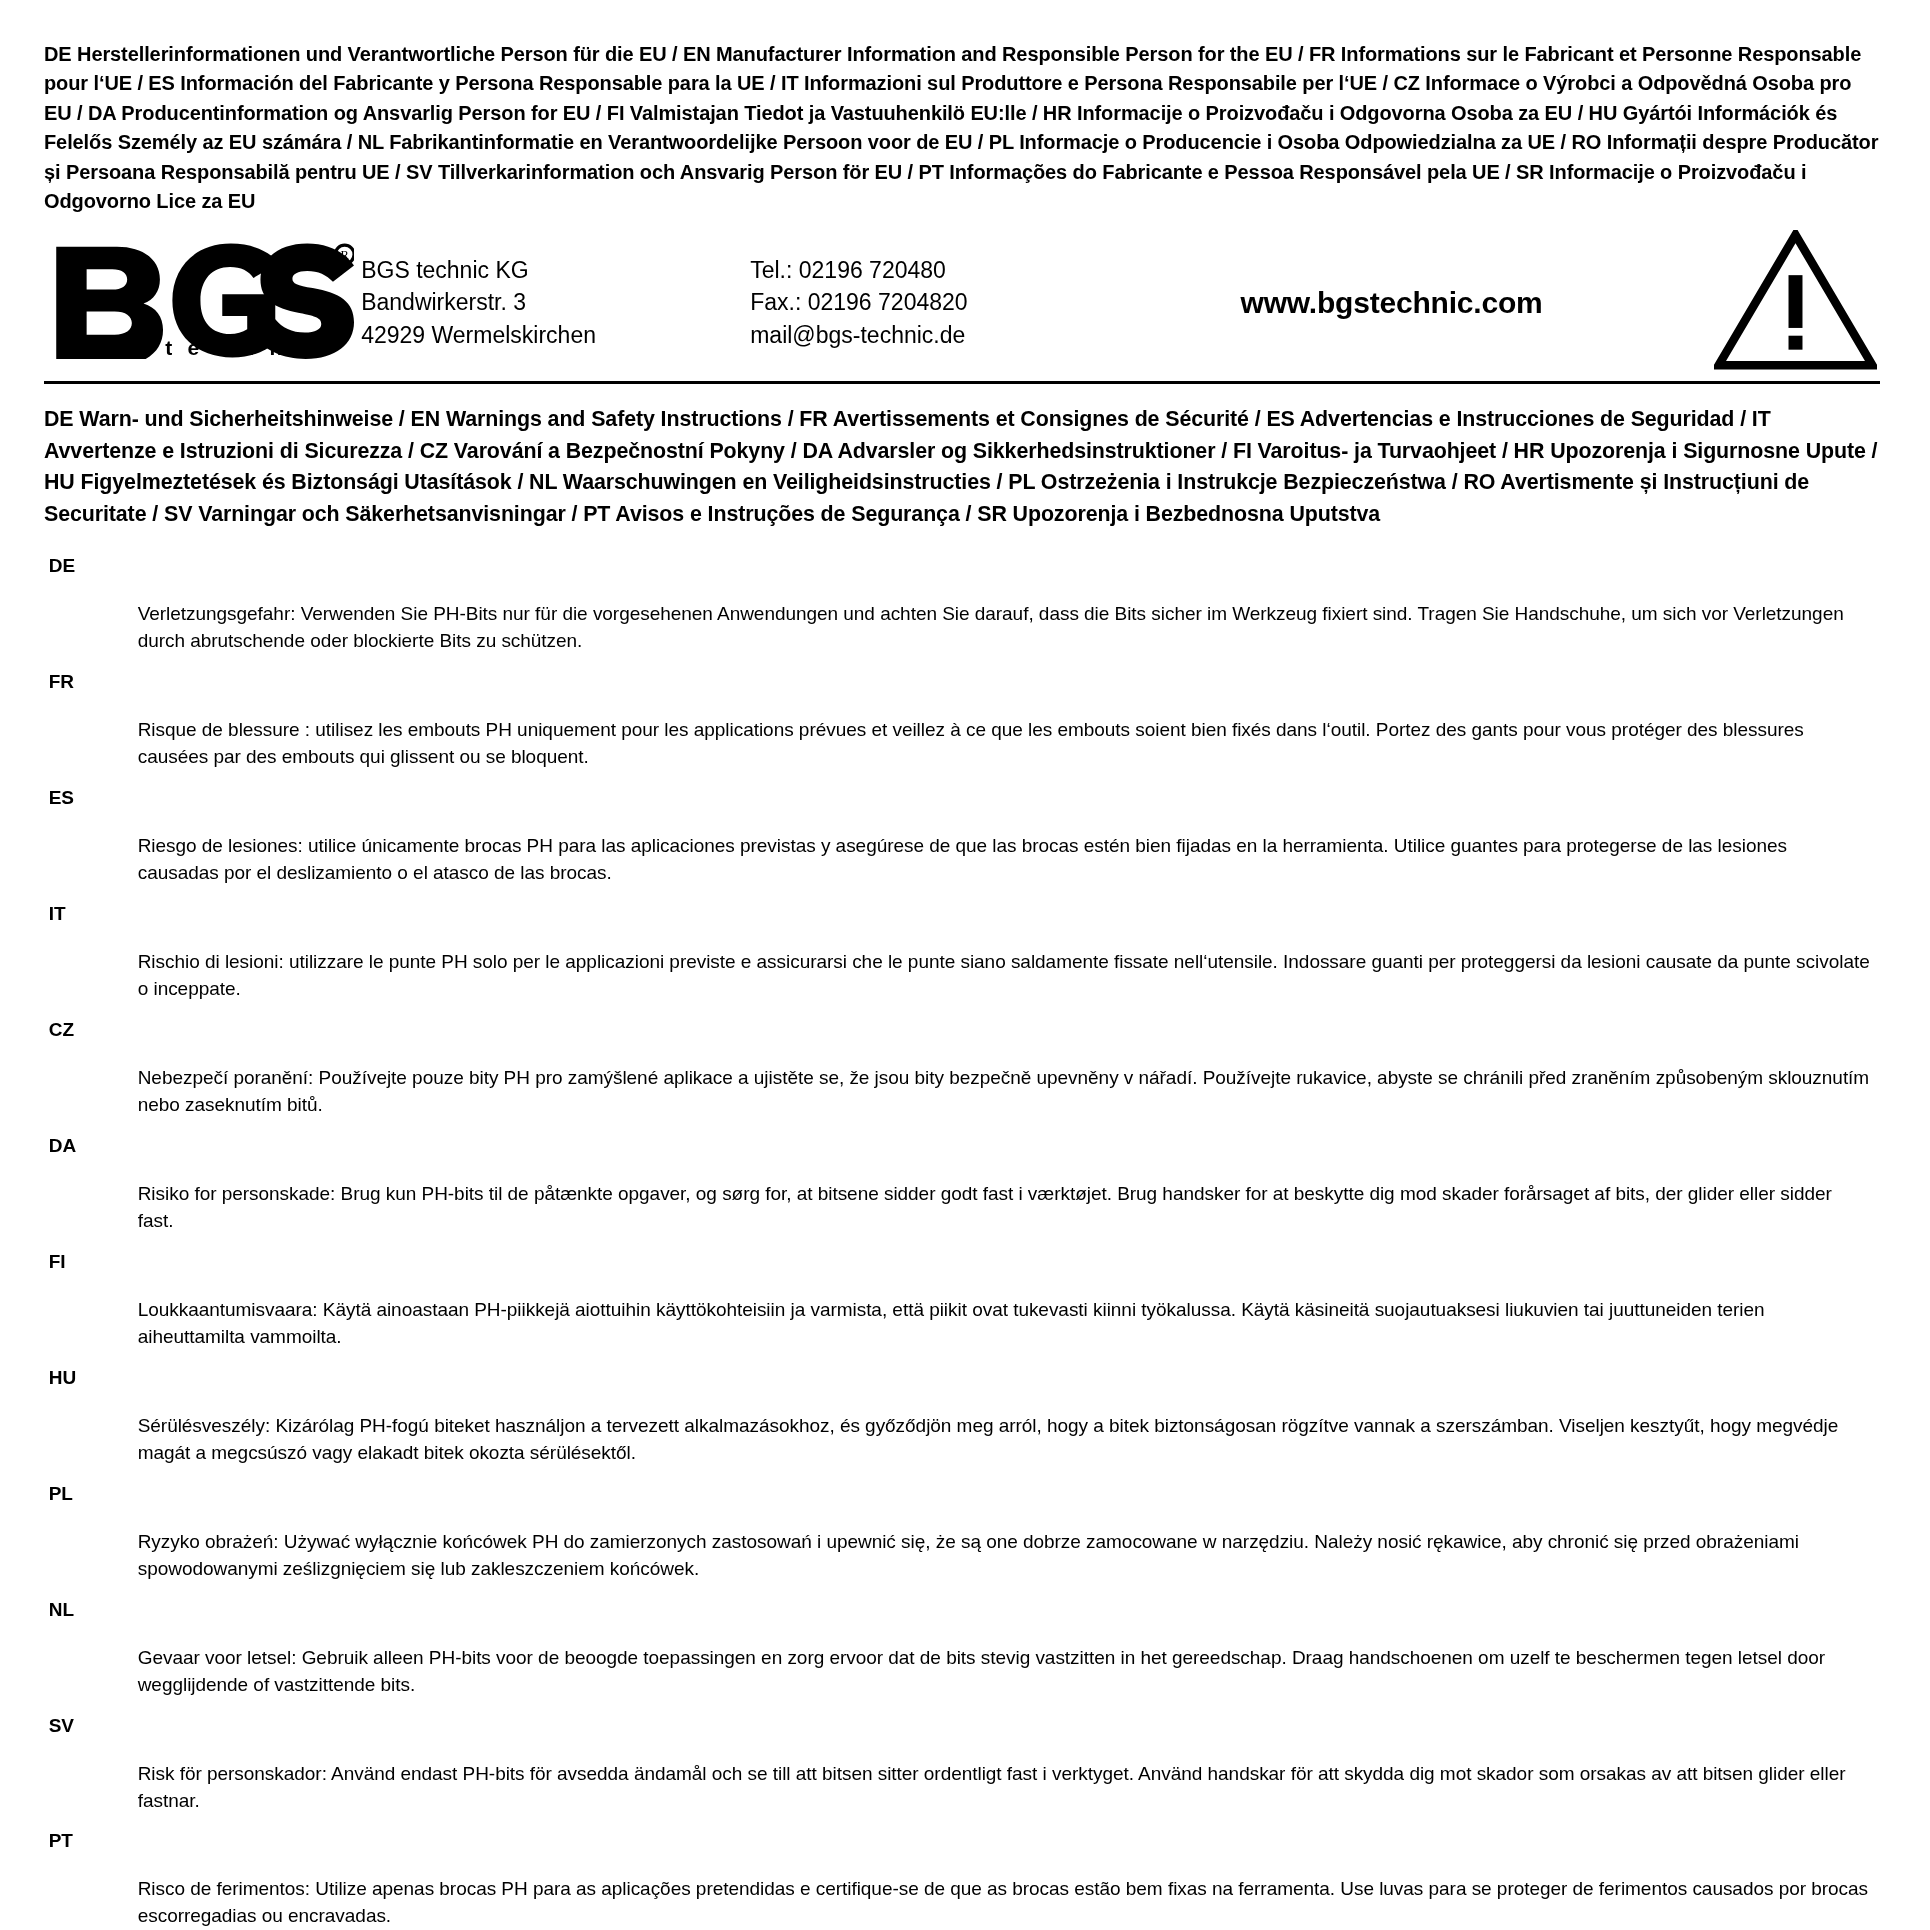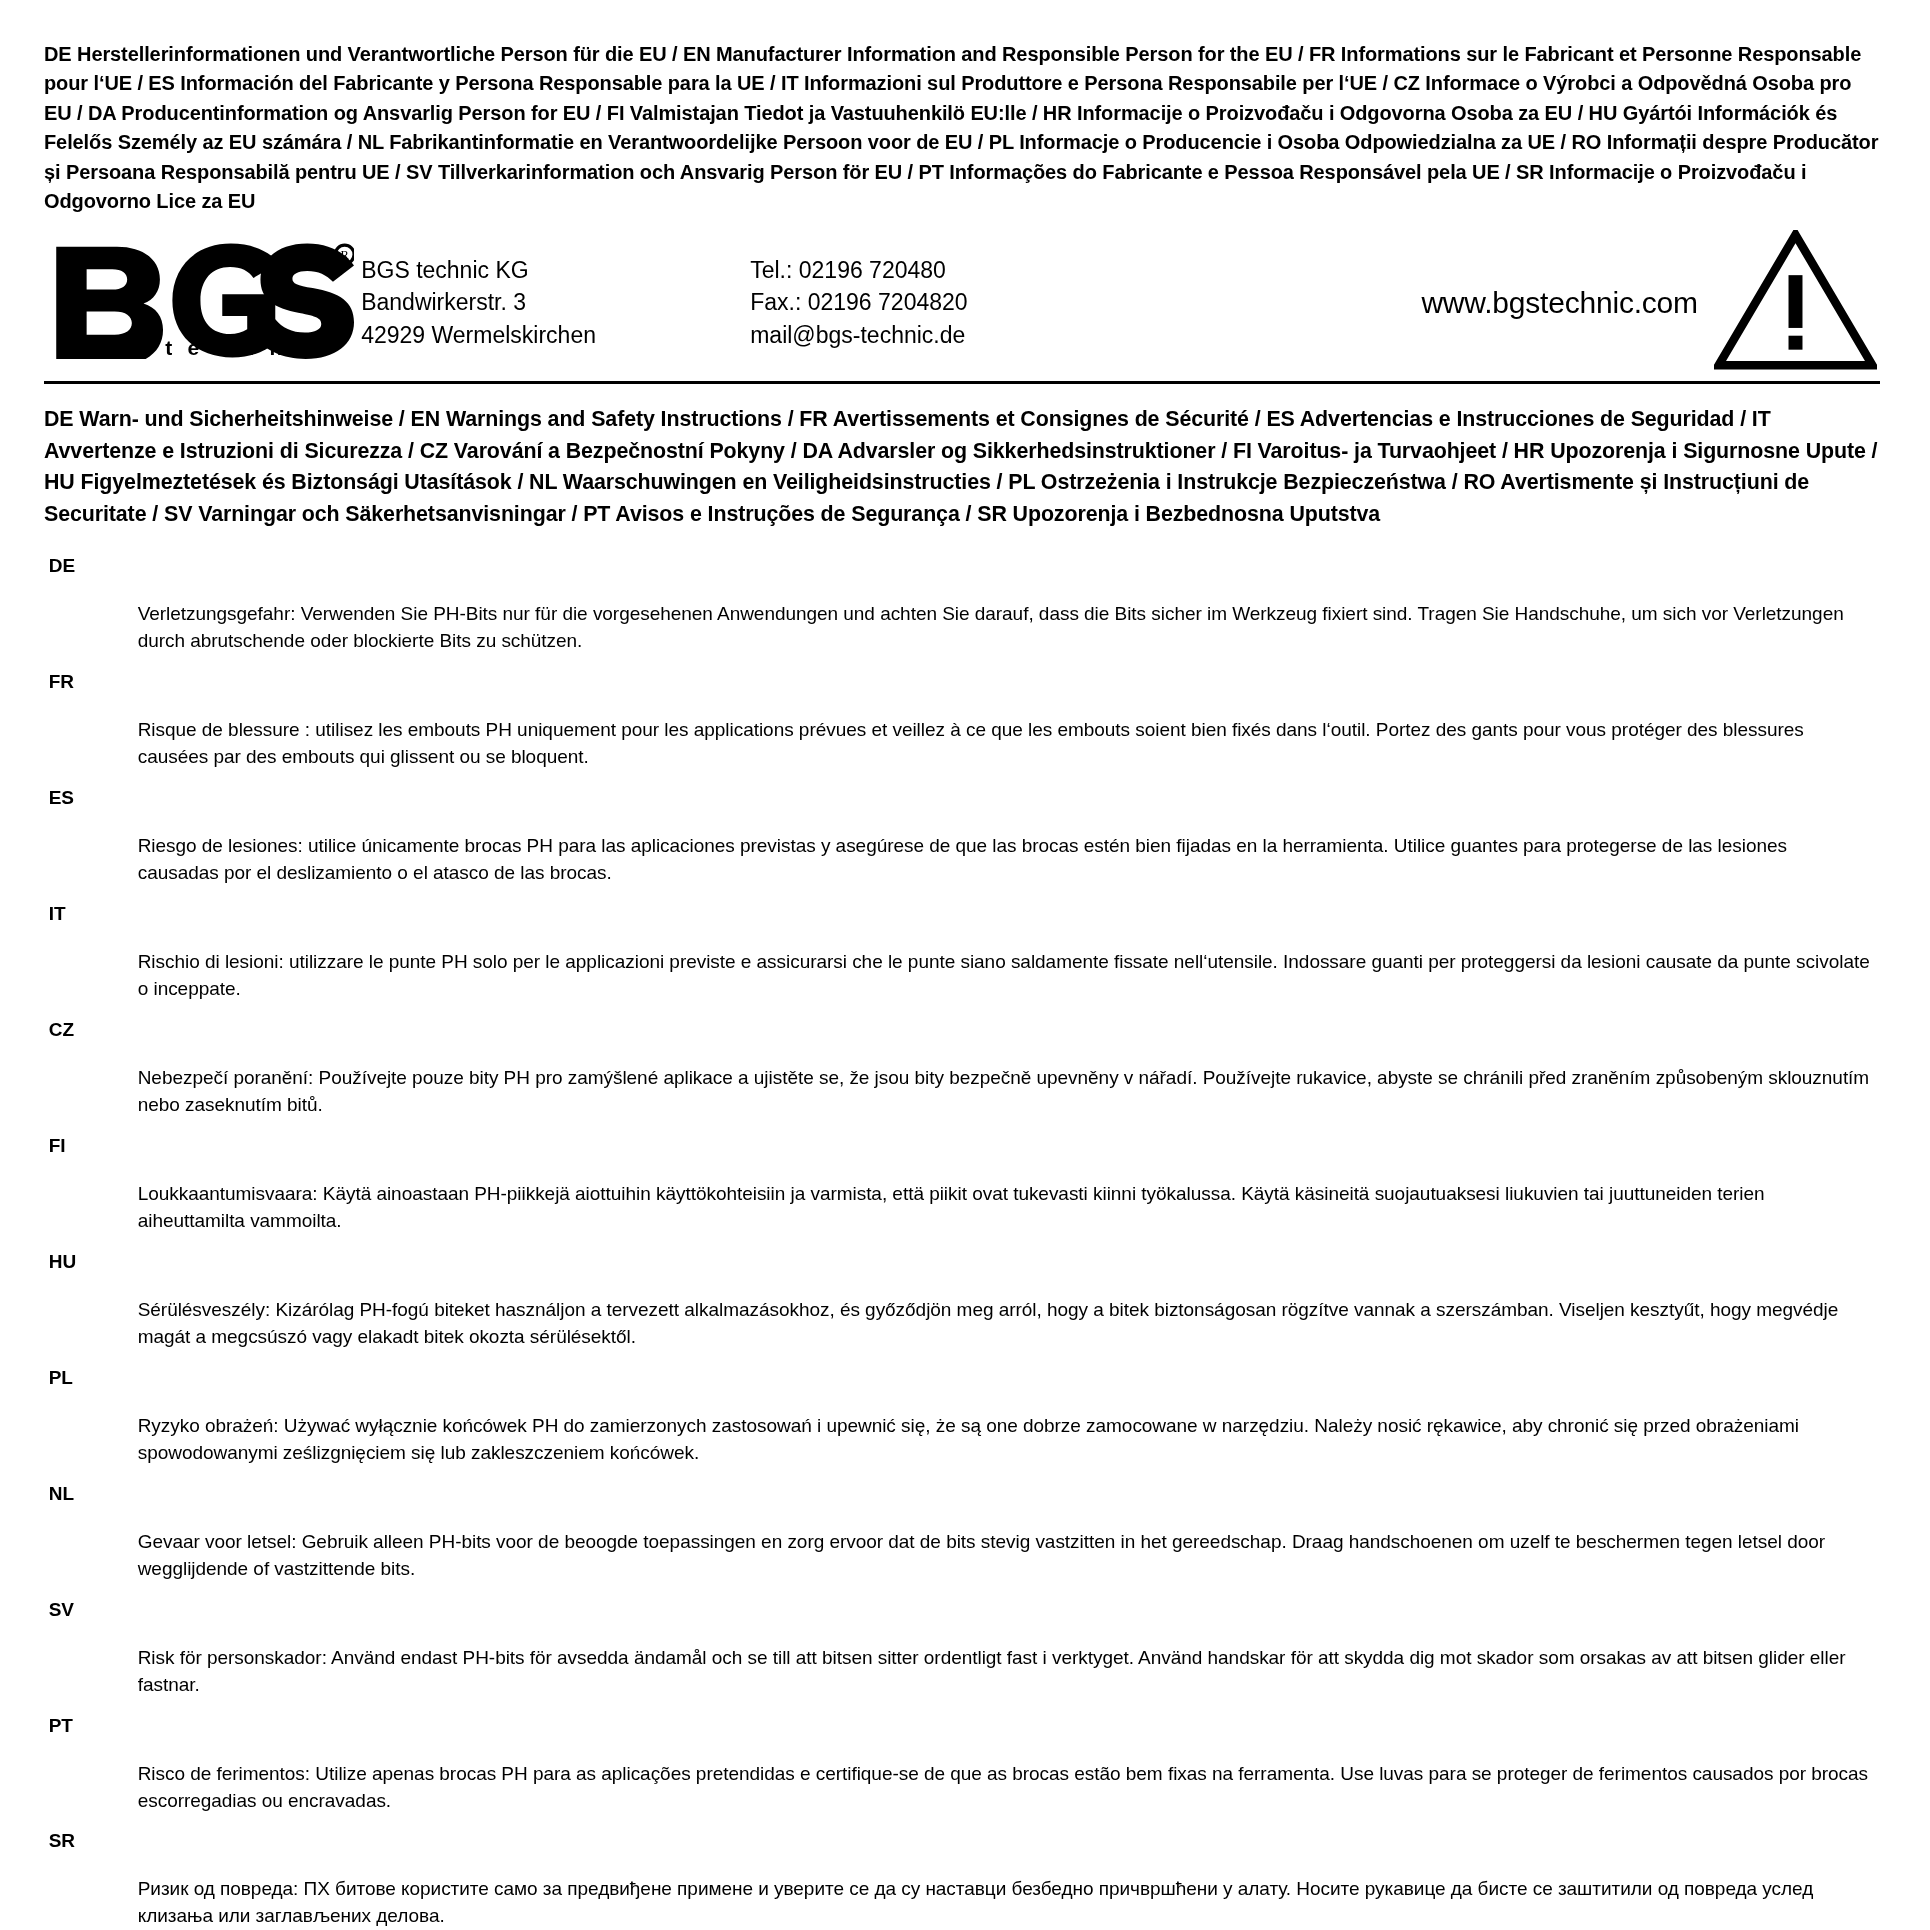--- a/index.html
+++ b/index.html
@@ -54,22 +54,22 @@
   }
   .contact-block {
     flex: 0 0 335px;
     font-size: 23px;
     line-height: 1.42;
     padding-top: 4.7px;
   }
   .website-block {
     flex: 1 1 auto;
     font-size: 30px;
-    font-weight: normal;
-    text-align: right;
+    font-weight: bold;
+    text-align: center;
     padding-top: 6.2px;
     letter-spacing: -0.2px;
   }
   .warn-triangle {
     flex: 0 0 179px;
     display: flex;
     justify-content: flex-end;
     align-items: center;
     padding-right: 3.1px;
   }
@@ -184,20 +184,24 @@
     <div class="inst-row">
       <div class="inst-code">IT</div>
       <div class="inst-text">Rischio di lesioni: utilizzare le punte PH solo per le applicazioni previste e assicurarsi che le punte siano saldamente fissate nell‘utensile. Indossare guanti per proteggersi da lesioni causate da punte scivolate o inceppate.</div>
     </div>
 
     <div class="inst-row">
       <div class="inst-code">CZ</div>
       <div class="inst-text">Nebezpečí poranění: Používejte pouze bity PH pro zamýšlené aplikace a ujistěte se, že jsou bity bezpečně upevněny v nářadí. Používejte rukavice, abyste se chránili před zraněním způsobeným sklouznutím nebo zaseknutím bitů.</div>
     </div>
 
+    <div class="inst-row">
+      <div class="inst-code">DA</div>
+      <div class="inst-text">Risiko for personskade: Brug kun PH-bits til de påtænkte opgaver, og sørg for, at bitsene sidder godt fast i værktøjet. Brug handsker for at beskytte dig mod skader forårsaget af bits, der glider eller sidder fast.</div>
+    </div>
 
     <div class="inst-row">
       <div class="inst-code">FI</div>
       <div class="inst-text">Loukkaantumisvaara: Käytä ainoastaan PH-piikkejä aiottuihin käyttökohteisiin ja varmista, että piikit ovat tukevasti kiinni työkalussa. Käytä käsineitä suojautuaksesi liukuvien tai juuttuneiden terien aiheuttamilta vammoilta.</div>
     </div>
 
 
     <div class="inst-row">
       <div class="inst-code">HU</div>
       <div class="inst-text">Sérülésveszély: Kizárólag PH-fogú biteket használjon a tervezett alkalmazásokhoz, és győződjön meg arról, hogy a bitek biztonságosan rögzítve vannak a szerszámban. Viseljen kesztyűt, hogy megvédje magát a megcsúszó vagy elakadt bitek okozta sérülésektől.</div>

